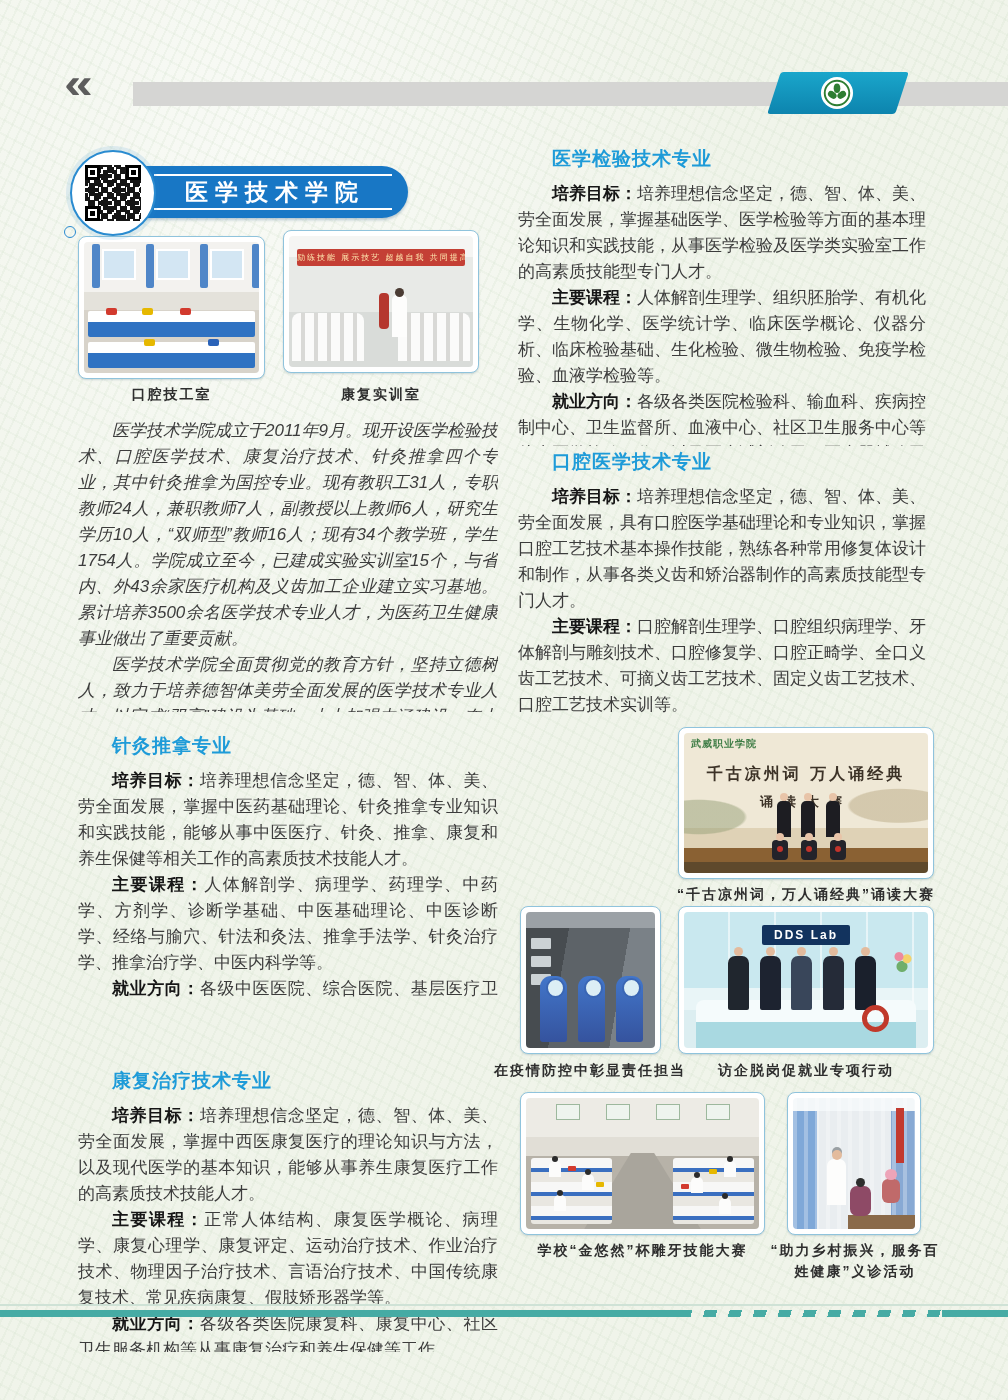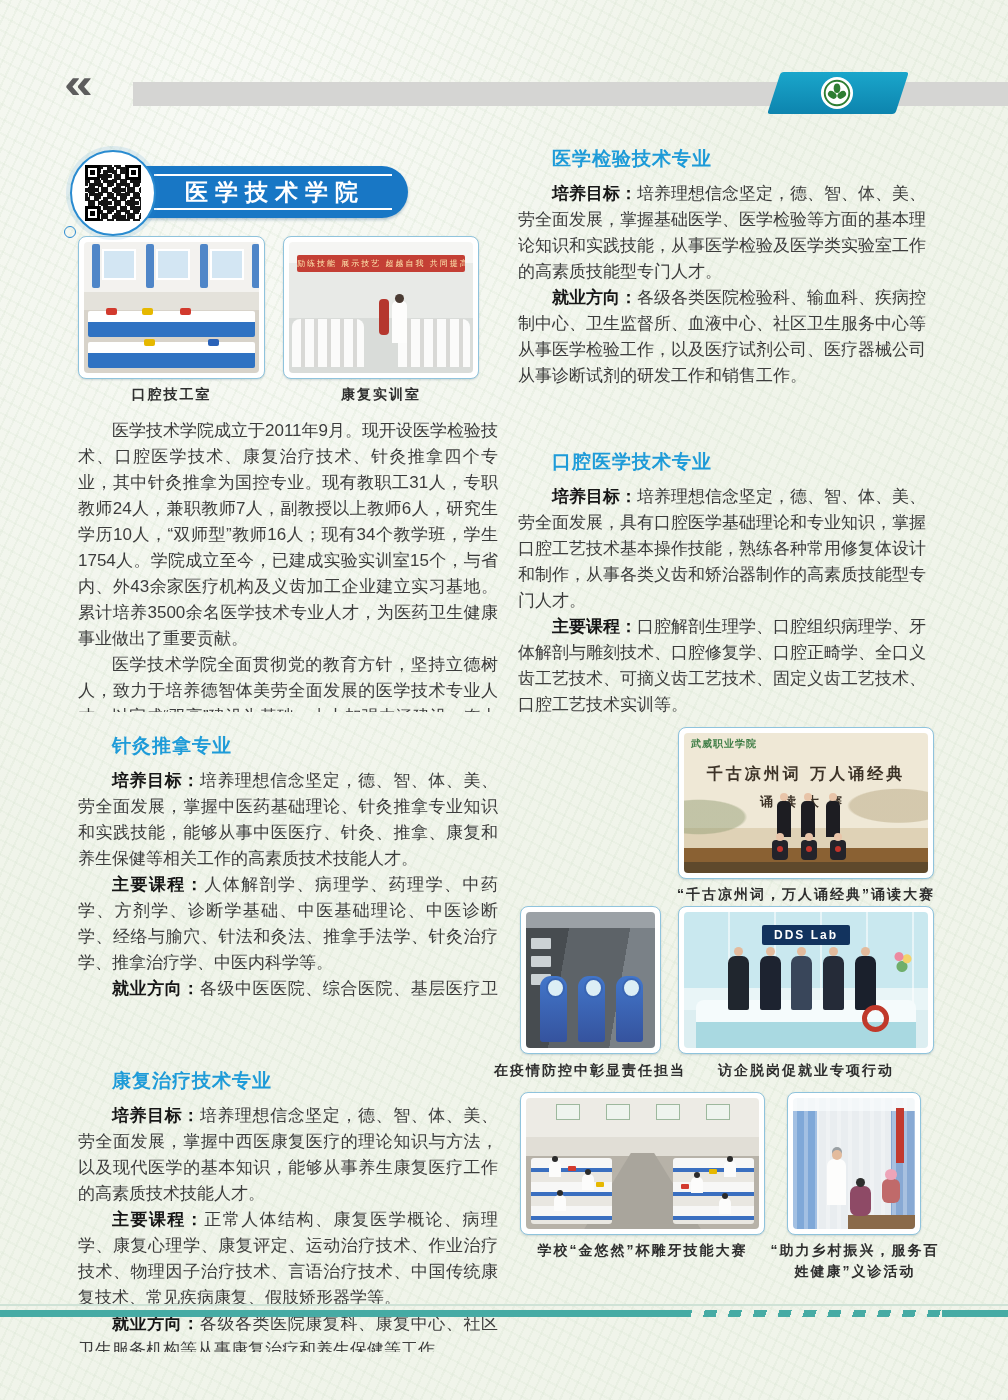--- a/index.html
+++ b/index.html
@@ -184,33 +184,33 @@
       <div class="cur" style="left:168px"></div>
       <div class="bench" style="bottom:36px"></div>
       <div class="bench" style="bottom:5px"></div>
       <div class="eq" style="left:22px;bottom:58px;background:#d23a2e"></div>
       <div class="eq" style="left:58px;bottom:58px;background:#e6b800"></div>
       <div class="eq" style="left:96px;bottom:58px;background:#d23a2e"></div>
       <div class="eq" style="left:60px;bottom:27px;background:#e6b800"></div>
       <div class="eq" style="left:124px;bottom:27px;background:#2a62b8"></div>
     </div>
   </div>
-  <div class="frame" style="left:283px;top:236px;width:196px;height:143px;">
+  <div class="frame" style="left:283px;top:230px;width:196px;height:143px;">
     <div class="ph ph2">
       <div class="rb">励练技能 展示技艺 超越自我 共同提高</div>
       <div class="crowd" style="left:3px;width:72px"></div>
       <div class="crowd" style="right:3px;width:72px"></div>
       <div class="model"></div>
       <div class="inst"></div>
     </div>
   </div>
   <div class="cap" style="left:78px;top:384px;width:187px;">口腔技工室</div>
   <div class="cap" style="left:283px;top:384px;width:196px;">康复实训室</div>
 
-  <div class="tblock" style="left:78px;top:418px;width:420px;height:294px;">
+  <div class="tblock" style="left:78px;top:418px;width:420px;height:294px;font-style:italic;">
     <p>医学技术学院成立于2011年9月。现开设医学检验技术、口腔医学技术、康复治疗技术、针灸推拿四个专业，其中针灸推拿为国控专业。现有教职工31人，专职教师24人，兼职教师7人，副教授以上教师6人，研究生学历10人，“双师型”教师16人；现有34个教学班，学生1754人。学院成立至今，已建成实验实训室15个，与省内、外43余家医疗机构及义齿加工企业建立实习基地。累计培养3500余名医学技术专业人才，为医药卫生健康事业做出了重要贡献。</p>
     <p>医学技术学院全面贯彻党的教育方针，坚持立德树人，致力于培养德智体美劳全面发展的医学技术专业人才，以完成“双高”建设为基础，大力加强内涵建设，奋力开启学院高质量发展的新篇章。</p>
   </div>
 
   <div class="tblock spec" style="left:78px;top:733px;width:420px;height:272px;">
     <h3>针灸推拿专业</h3>
     <p><b>培养目标：</b><span>培养理想信念坚定，德、智、体、美、劳全面发展，掌握中医药基础理论、针灸推拿专业知识和实践技能，能够从事中医医疗、针灸、推拿、康复和养生保健等相关工作的高素质技术技能人才。</span></p>
     <p><b>主要课程：</b><span>人体解剖学、病理学、药理学、中药学、方剂学、诊断学基础、中医基础理论、中医诊断学、经络与腧穴、针法和灸法、推拿手法学、针灸治疗学、推拿治疗学、中医内科学等。</span></p>
     <p><b>就业方向：</b><span>各级中医医院、综合医院、基层医疗卫生服务机构从事针灸推拿、医疗及预防保健工作。</span></p>
   </div>
@@ -218,20 +218,21 @@
   <div class="tblock spec" style="left:78px;top:1068px;width:420px;height:284px;">
     <h3>康复治疗技术专业</h3>
     <p><b>培养目标：</b><span>培养理想信念坚定，德、智、体、美、劳全面发展，掌握中西医康复医疗的理论知识与方法，以及现代医学的基本知识，能够从事养生康复医疗工作的高素质技术技能人才。</span></p>
     <p><b>主要课程：</b><span>正常人体结构、康复医学概论、病理学、康复心理学、康复评定、运动治疗技术、作业治疗技术、物理因子治疗技术、言语治疗技术、中国传统康复技术、常见疾病康复、假肢矫形器学等。</span></p>
     <p><b>就业方向：</b><span>各级各类医院康复科、康复中心、社区卫生服务机构等从事康复治疗和养生保健等工作。</span></p>
   </div>
 
   <div class="tblock spec" style="left:518px;top:146px;width:408px;height:300px;">
     <h3>医学检验技术专业</h3>
     <p><b>培养目标：</b><span>培养理想信念坚定，德、智、体、美、劳全面发展，掌握基础医学、医学检验等方面的基本理论知识和实践技能，从事医学检验及医学类实验室工作的高素质技能型专门人才。</span></p>
+    <p><b>主要课程：</b><span>人体解剖生理学、组织胚胎学、有机化学、生物化学、医学统计学、临床医学概论、仪器分析、临床检验基础、生化检验、微生物检验、免疫学检验、血液学检验等。</span></p>
     <p><b>就业方向：</b><span>各级各类医院检验科、输血科、疾病控制中心、卫生监督所、血液中心、社区卫生服务中心等从事医学检验工作，以及医疗试剂公司、医疗器械公司从事诊断试剂的研发工作和销售工作。</span></p>
   </div>
 
   <div class="tblock spec" style="left:518px;top:449px;width:408px;height:270px;">
     <h3>口腔医学技术专业</h3>
     <p><b>培养目标：</b><span>培养理想信念坚定，德、智、体、美、劳全面发展，具有口腔医学基础理论和专业知识，掌握口腔工艺技术基本操作技能，熟练各种常用修复体设计和制作，从事各类义齿和矫治器制作的高素质技能型专门人才。</span></p>
     <p><b>主要课程：</b><span>口腔解剖生理学、口腔组织病理学、牙体解剖与雕刻技术、口腔修复学、口腔正畸学、全口义齿工艺技术、可摘义齿工艺技术、固定义齿工艺技术、口腔工艺技术实训等。</span></p>
     <p></p>
   </div>
 

